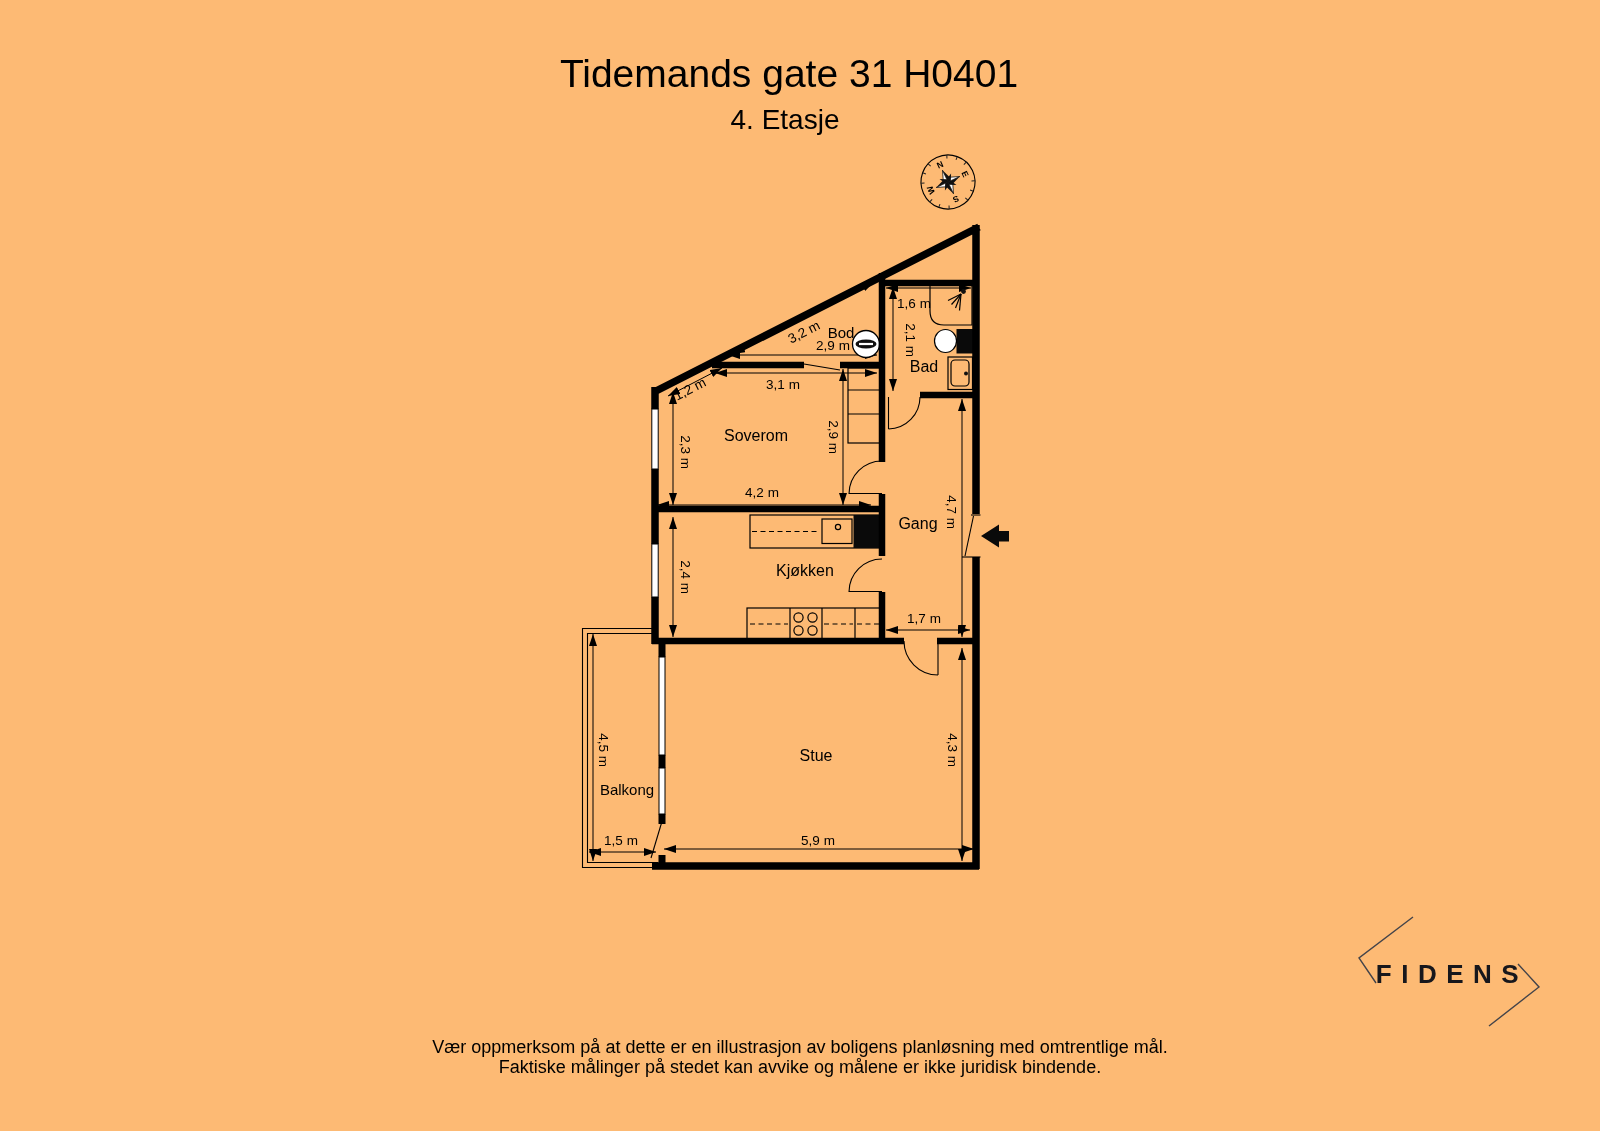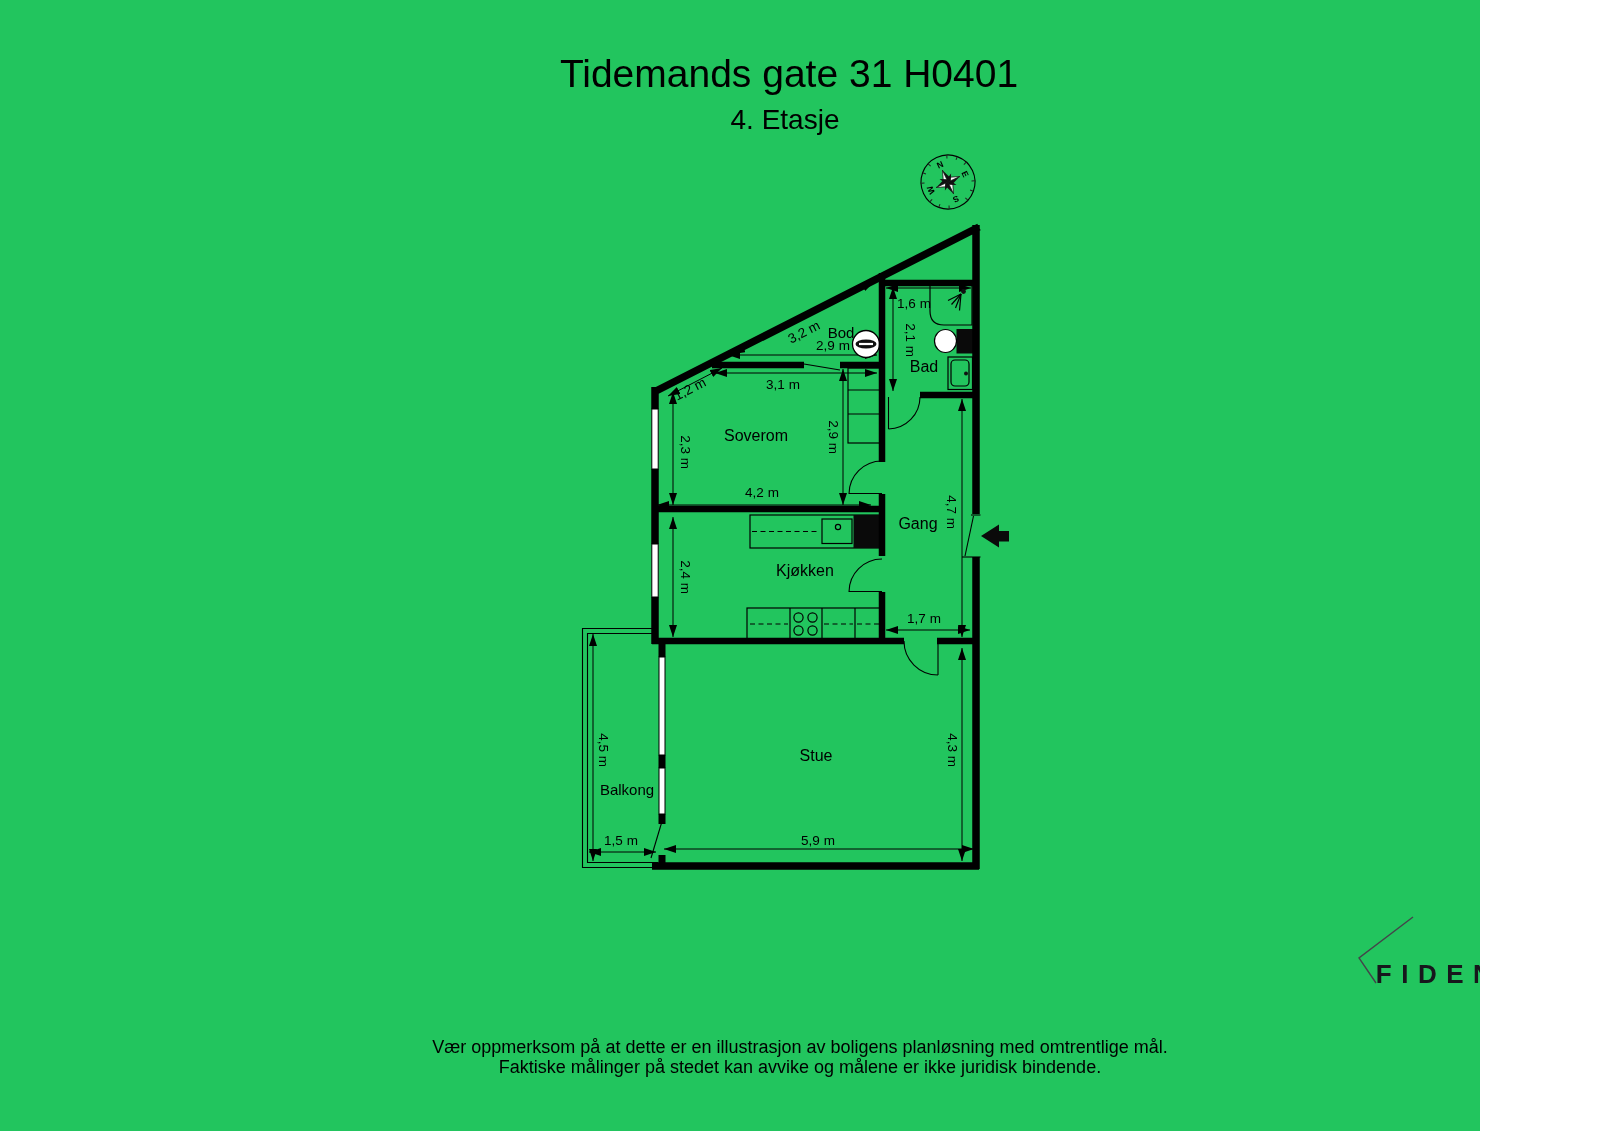--- a/index.html
+++ b/index.html
@@ -1,16 +1,16 @@
 <!DOCTYPE html>
 <html><head>
 <meta charset="utf-8">
 <style>
   html,body{margin:0;padding:0;background:#fff;}
-  .page{position:relative;width:1480px;height:1131px;background:#22c55e;overflow:hidden;
+  .page{position:relative;width:1600px;height:1131px;background:#fdba74;overflow:hidden;
         font-family:"Liberation Sans", sans-serif;}
   svg{position:absolute;left:0;top:0;}
   svg text{fill:#000;font-family:"Liberation Sans", sans-serif;}
   .wall{stroke:#000;fill:none;}
   .thin{stroke:#000;stroke-width:1.1;fill:none;}
   .dim{stroke:#000;stroke-width:1;fill:none;}
   .fix{stroke:#000;stroke-width:1.2;fill:none;}
   .lbl{font-size:16px;}
   .lbl-s{font-size:15px;}
   .dimlbl{font-size:13.5px;}

